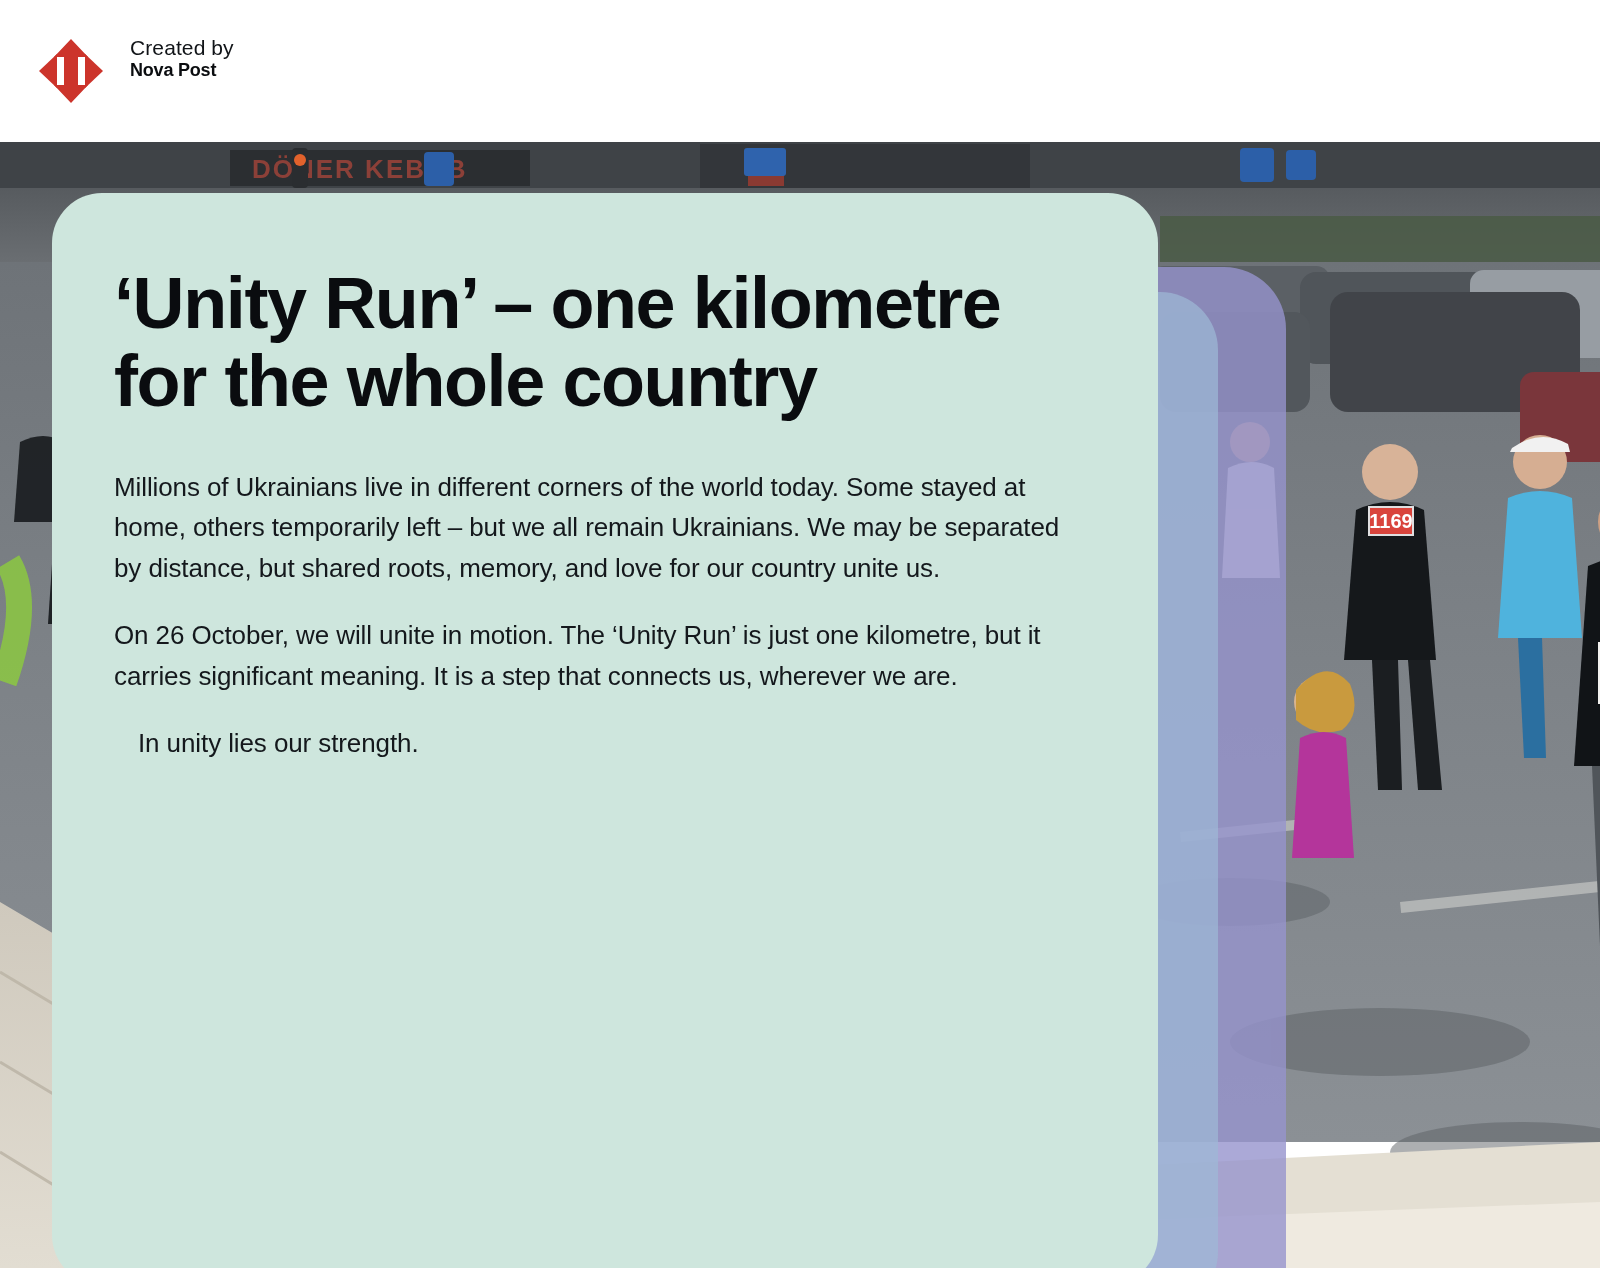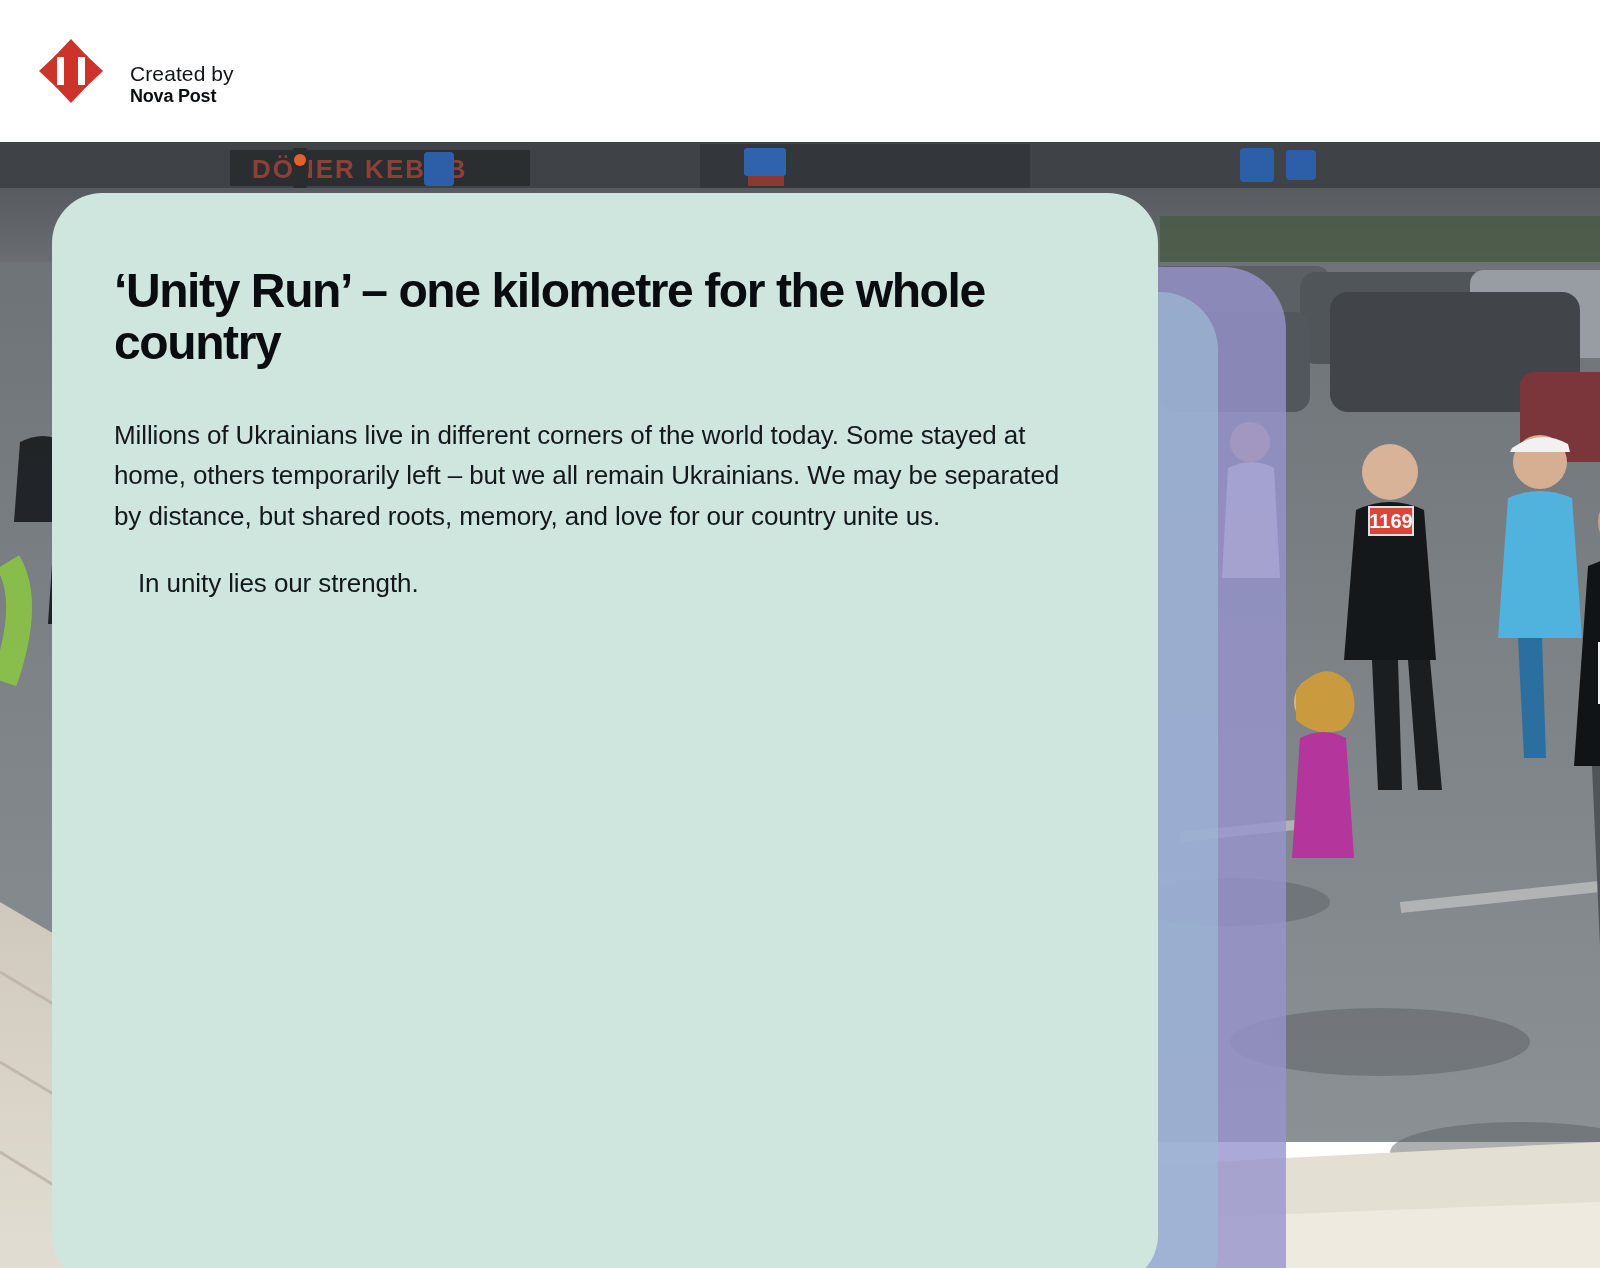--- a/index.html
+++ b/index.html
@@ -10,21 +10,21 @@
     overflow:hidden;
   }
   .page { position:relative; width:1600px; height:1268px; background:#fff; }
 
   
   .header {
     position:absolute; left:0; top:0; width:1600px; height:142px;
     background:#ffffff; display:flex; align-items:center; padding-left:36px;
     z-index:40;
   }
-  .brand { display:flex; align-items:flex-end; gap:24px; }
+  .brand { display:flex; align-items:flex-start; gap:24px; }
   .logo-box { width:70px; height:70px; position:relative; flex:none; }
   .brand-text { display:flex; flex-direction:column; line-height:1.12; }
   .brand-created { font-size:21px; color:#111418; font-weight:400; letter-spacing:.1px; }
   .brand-name { font-size:18px; color:#0b0d10; font-weight:700; letter-spacing:-.2px; }
 
   
   .photo {
     position:absolute; left:0; top:142px; width:1600px; height:1126px;
     overflow:hidden; z-index:1;
   }
@@ -41,21 +41,21 @@
     background:rgba(158,185,214,.72); border-radius:58px;
   }
   .card-front {
     position:absolute; left:52px; top:51px; width:1106px; height:1092px;
     background:#cee6dd; border-radius:50px;
     padding:72px 62px 40px 62px; overflow:hidden;
   }
 
   
   .title {
-    font-size:48px; font-weight:700; line-height:1.08;
+    font-size:72px; font-weight:700; line-height:1.08;
     color:#0a0c0f; letter-spacing:-1.4px; margin-bottom:46px;
     max-width:960px;
   }
   .body-p {
     font-size:26px; line-height:1.56; color:#14181c;
     margin-bottom:27px; max-width:960px; letter-spacing:-.1px;
   }
   .body-p:last-child { margin-bottom:0;margin-left:24px; }
 </style>
 </head>
@@ -232,17 +232,18 @@
   </div>
 
   <div class="cards">
 
     <div class="card-back"></div>
     <div class="card-mid"></div>
 
     <div class="card-front">
       <h1 class="title">‘Unity Run’ – one kilometre for the whole country</h1>
       <p class="body-p">Millions of Ukrainians live in different corners of the world today. Some stayed at home, others temporarily left – but we all remain Ukrainians. We may be separated by distance, but shared roots, memory, and love for our country unite us.</p>
+      <p class="body-p">On 26 October, we will unite in motion. The ‘Unity Run’ is just one kilometre, but it carries significant meaning. It is a step that connects us, wherever we are.</p>
       <p class="body-p">In unity lies our strength.</p>
     </div>
   </div>
 
 </div>
 
 </body></html>

